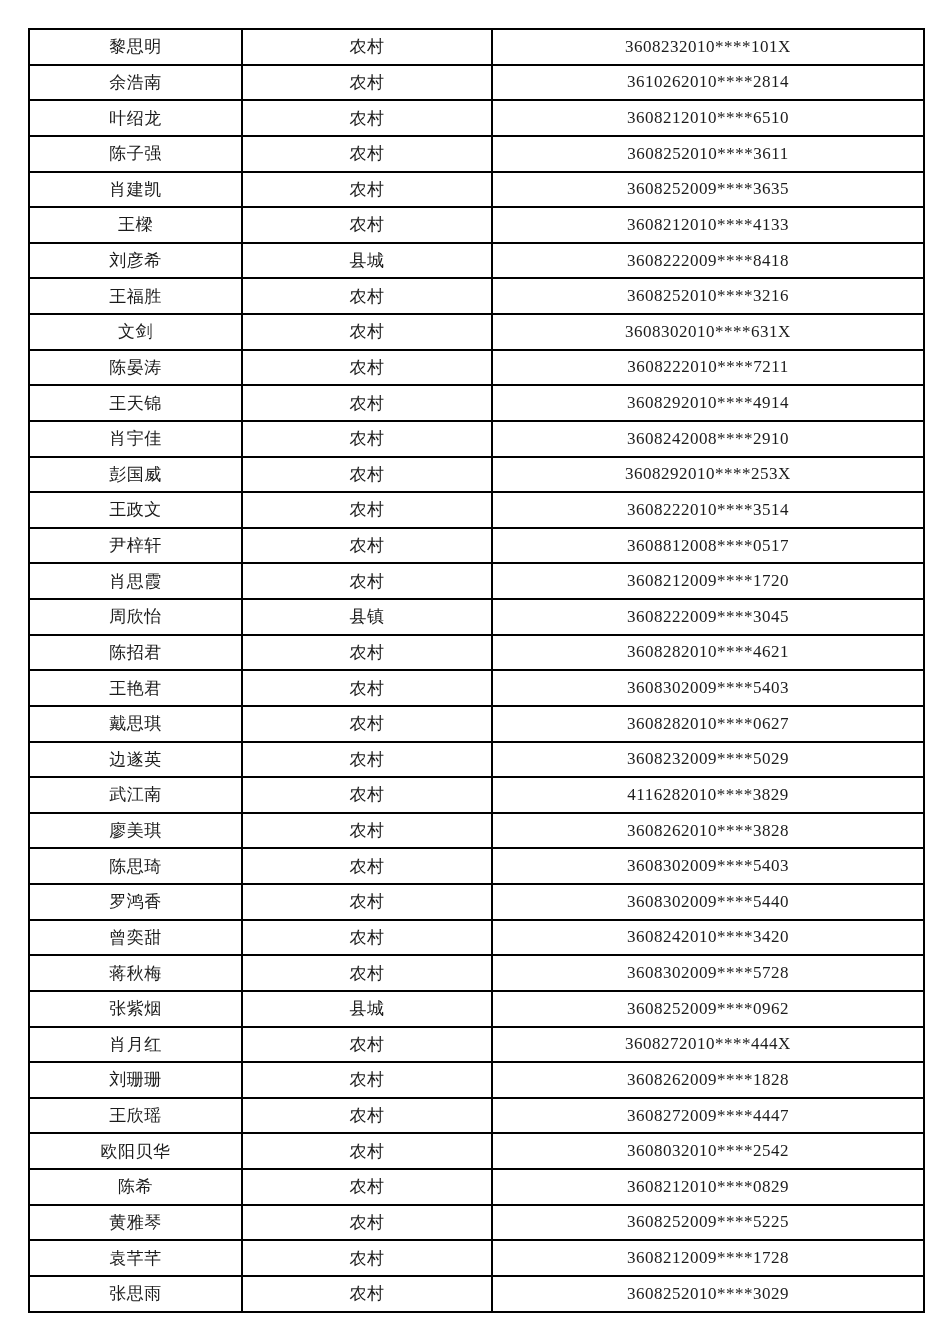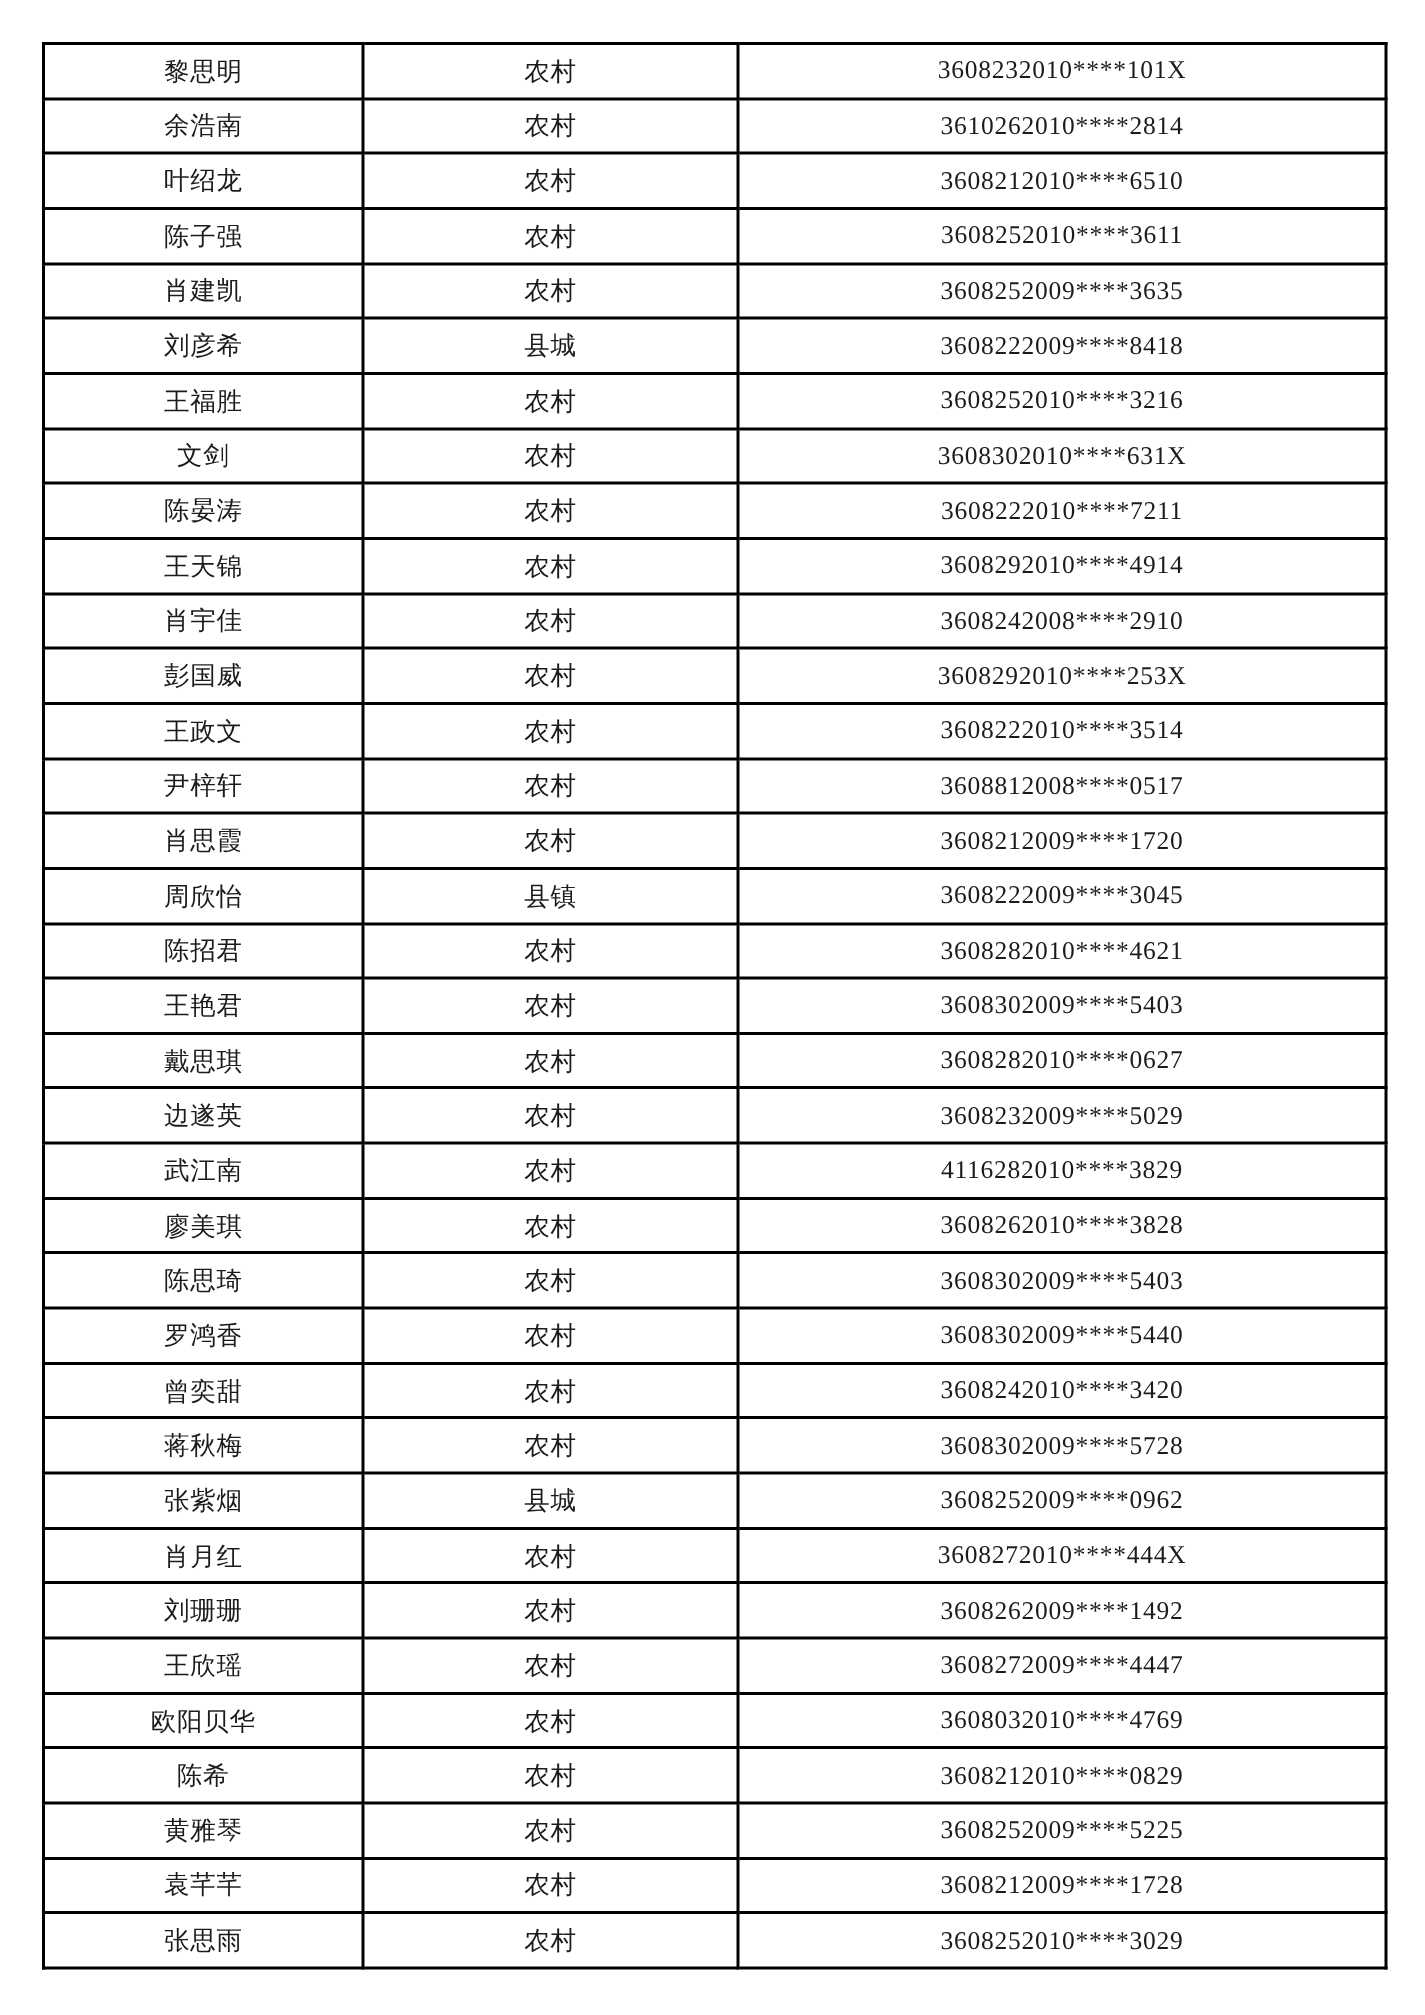--- a/index.html
+++ b/index.html
@@ -69,20 +69,25 @@
           <td>陈子强</td>
           <td>农村</td>
           <td>3608252010****3611</td>
         </tr>
         <tr>
           <td>肖建凯</td>
           <td>农村</td>
           <td>3608252009****3635</td>
         </tr>
         <tr>
+          <td>王樑</td>
+          <td>农村</td>
+          <td>3608212010****4133</td>
+        </tr>
+        <tr>
           <td>刘彦希</td>
           <td>县城</td>
           <td>3608222009****8418</td>
         </tr>
         <tr>
           <td>王福胜</td>
           <td>农村</td>
           <td>3608252010****3216</td>
         </tr>
         <tr>
@@ -186,31 +191,31 @@
           <td>3608252009****0962</td>
         </tr>
         <tr>
           <td>肖月红</td>
           <td>农村</td>
           <td>3608272010****444X</td>
         </tr>
         <tr>
           <td>刘珊珊</td>
           <td>农村</td>
-          <td>3608262009****1492</td>
+          <td>3608262009****1828</td>
         </tr>
         <tr>
           <td>王欣瑶</td>
           <td>农村</td>
           <td>3608272009****4447</td>
         </tr>
         <tr>
           <td>欧阳贝华</td>
           <td>农村</td>
-          <td>3608032010****4769</td>
+          <td>3608032010****2542</td>
         </tr>
         <tr>
           <td>陈希</td>
           <td>农村</td>
           <td>3608212010****0829</td>
         </tr>
         <tr>
           <td>黄雅琴</td>
           <td>农村</td>
           <td>3608252009****5225</td>

